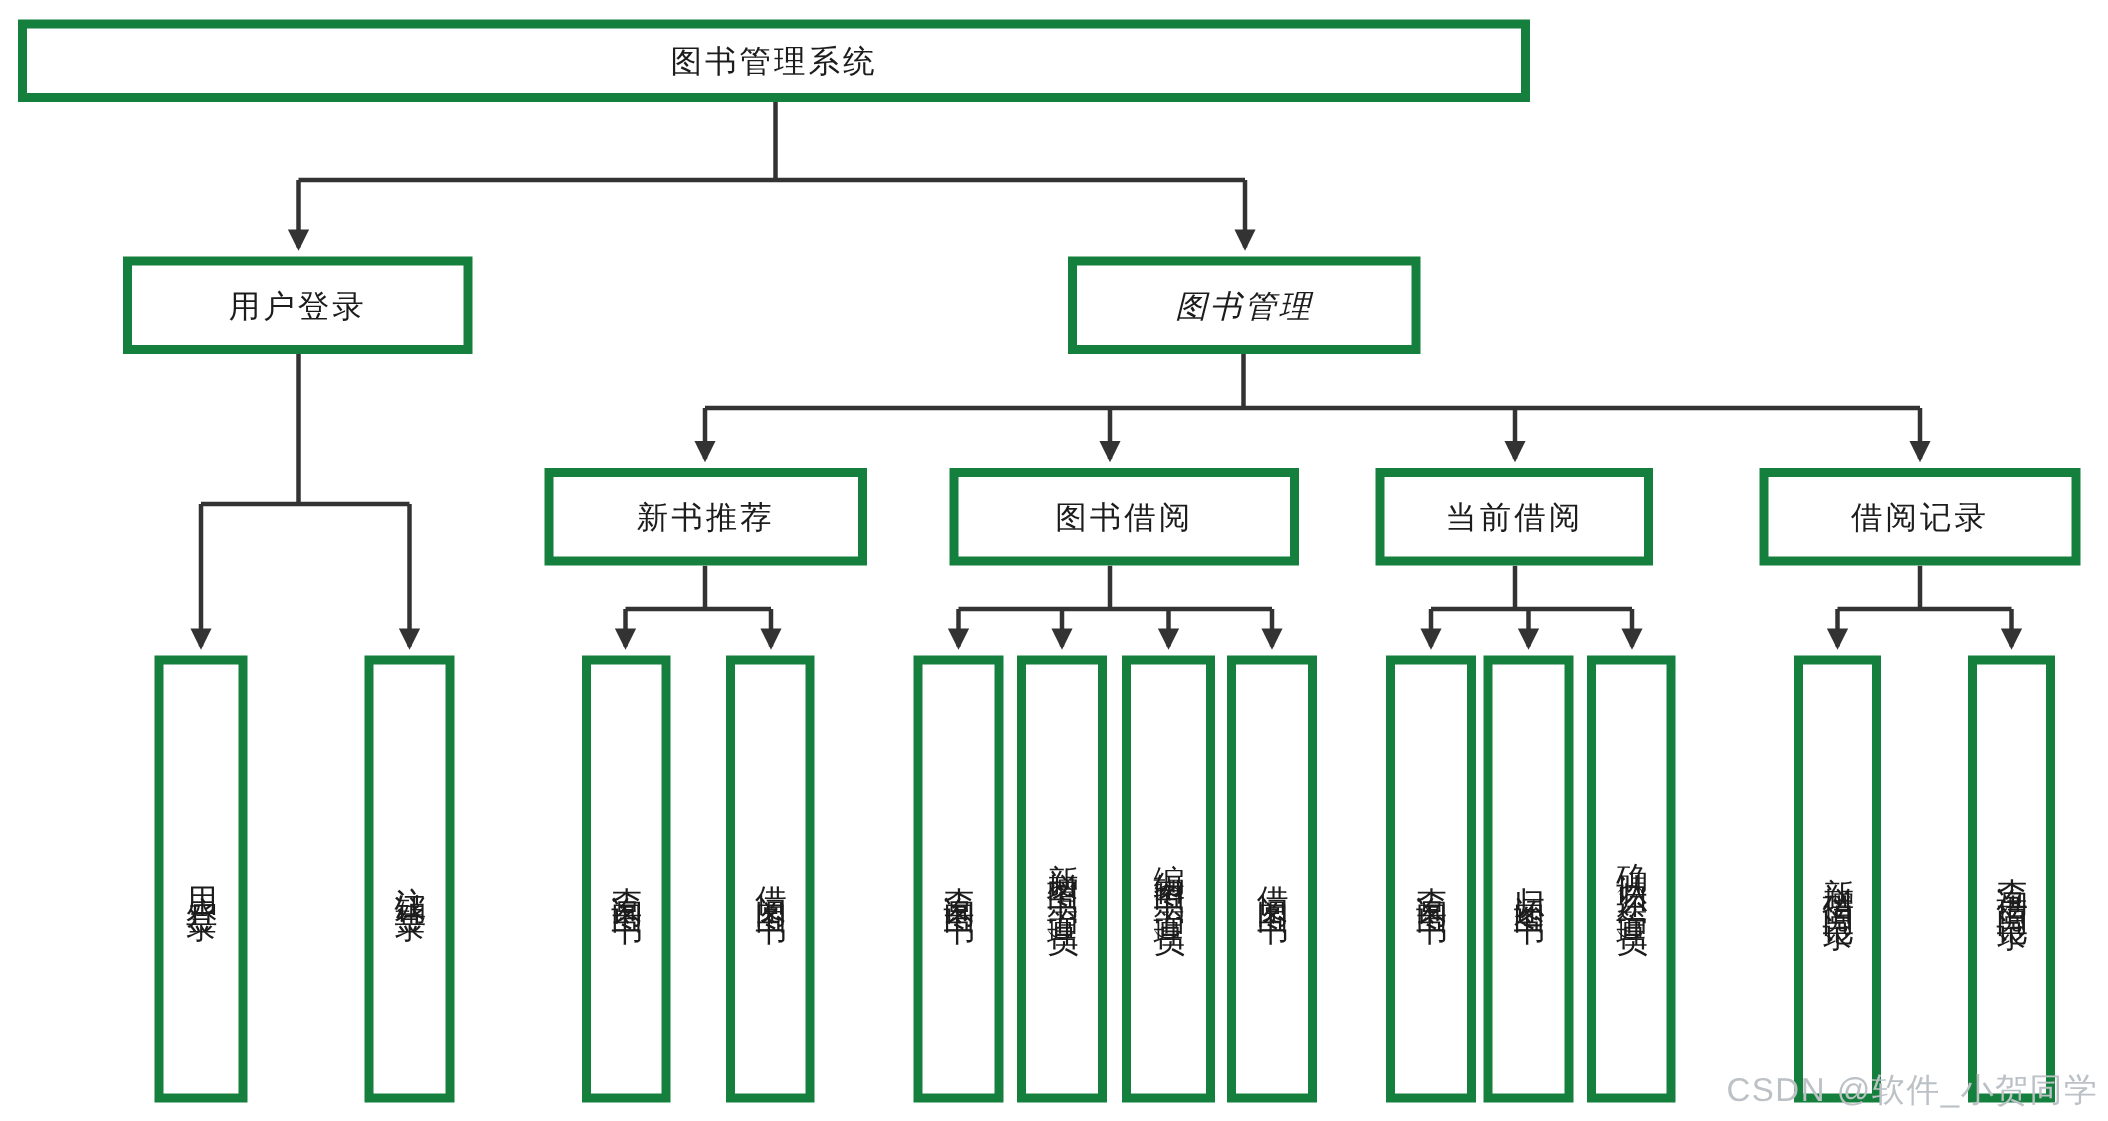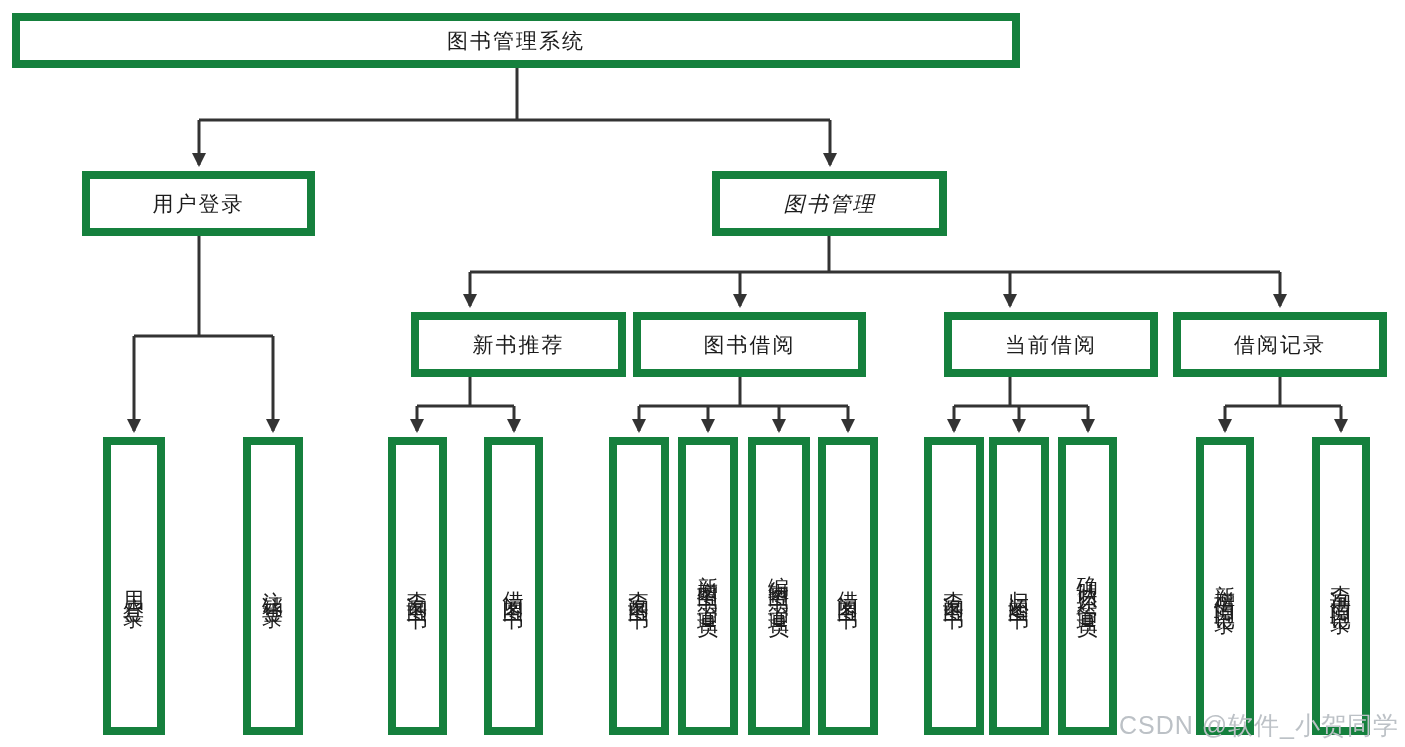--- a/index.html
+++ b/index.html
@@ -8,60 +8,60 @@
     width:1405px;height:747px;
     background:#ffffff;
     font-family:"Liberation Sans","DejaVu Sans",sans-serif;
     overflow:hidden;
   }
   .connectors{position:absolute;left:0;top:0;width:1405px;height:747px;z-index:1;}
   .box{
     position:absolute;
     box-sizing:border-box;
     background:#ffffff;
-    border:8px solid #15803d;
+    border:6px solid #15803d;
     display:flex;align-items:center;justify-content:center;
     color:#1c1c1c;
     z-index:2;
   }
   .h{font-size:21px;letter-spacing:2px;font-weight:500;}
   .v{font-size:21px;}
   .v .vt{
     writing-mode:vertical-rl;
     text-orientation:mixed;
     letter-spacing:6px;
     line-height:1;
     font-weight:500;
   }
   
   .n-root {left:12px;  top:13px;  width:1008px;height:55px;}
   .n-l2a  {left:82px;  top:171px; width:233px; height:65px;}
   .n-l2b  {left:712px; top:171px; width:235px; height:65px;font-style:italic;}
-  .n-l3a  {left:363px; top:312px; width:215px; height:65px;margin-left:48px;}
+  .n-l3a  {left:363px; top:312px; width:215px; height:65px;}
   .n-l3b  {left:633px; top:312px; width:233px; height:65px;}
-  .n-l3c  {left:944px; top:312px; width:214px; height:65px;}
+  .n-l3c  {left:917px; top:312px; width:185px; height:65px;}
   .n-l3d  {left:1173px;top:312px; width:214px; height:65px;}
   .leaf   {top:437px;  height:298px;}
   .n-f1 {left:103px; width:62px;}
   .n-f2 {left:243px; width:60px;}
   .n-f3 {left:388px; width:59px;}
   .n-f4 {left:484px; width:59px;}
   .n-f5 {left:609px; width:60px;}
   .n-f6 {left:678px; width:60px;}
   .n-f7 {left:748px; width:62px;}
   .n-f8 {left:818px; width:60px;}
   .n-f9 {left:924px; width:60px;}
   .n-f10{left:989px; width:60px;}
   .n-f11{left:1058px;width:59px;}
   .n-f12{left:1196px;width:58px;}
   .n-f13{left:1312px;width:58px;}
   .watermark{
     position:absolute;
     right:6px;bottom:5px;
-    font-size:25px;
+    font-size:22px;
     color:#bcc1c6;
     letter-spacing:1px;
     z-index:3;
     white-space:nowrap;
     margin-left:43px;
   }
 </style>
 </head>
 <body>
 

